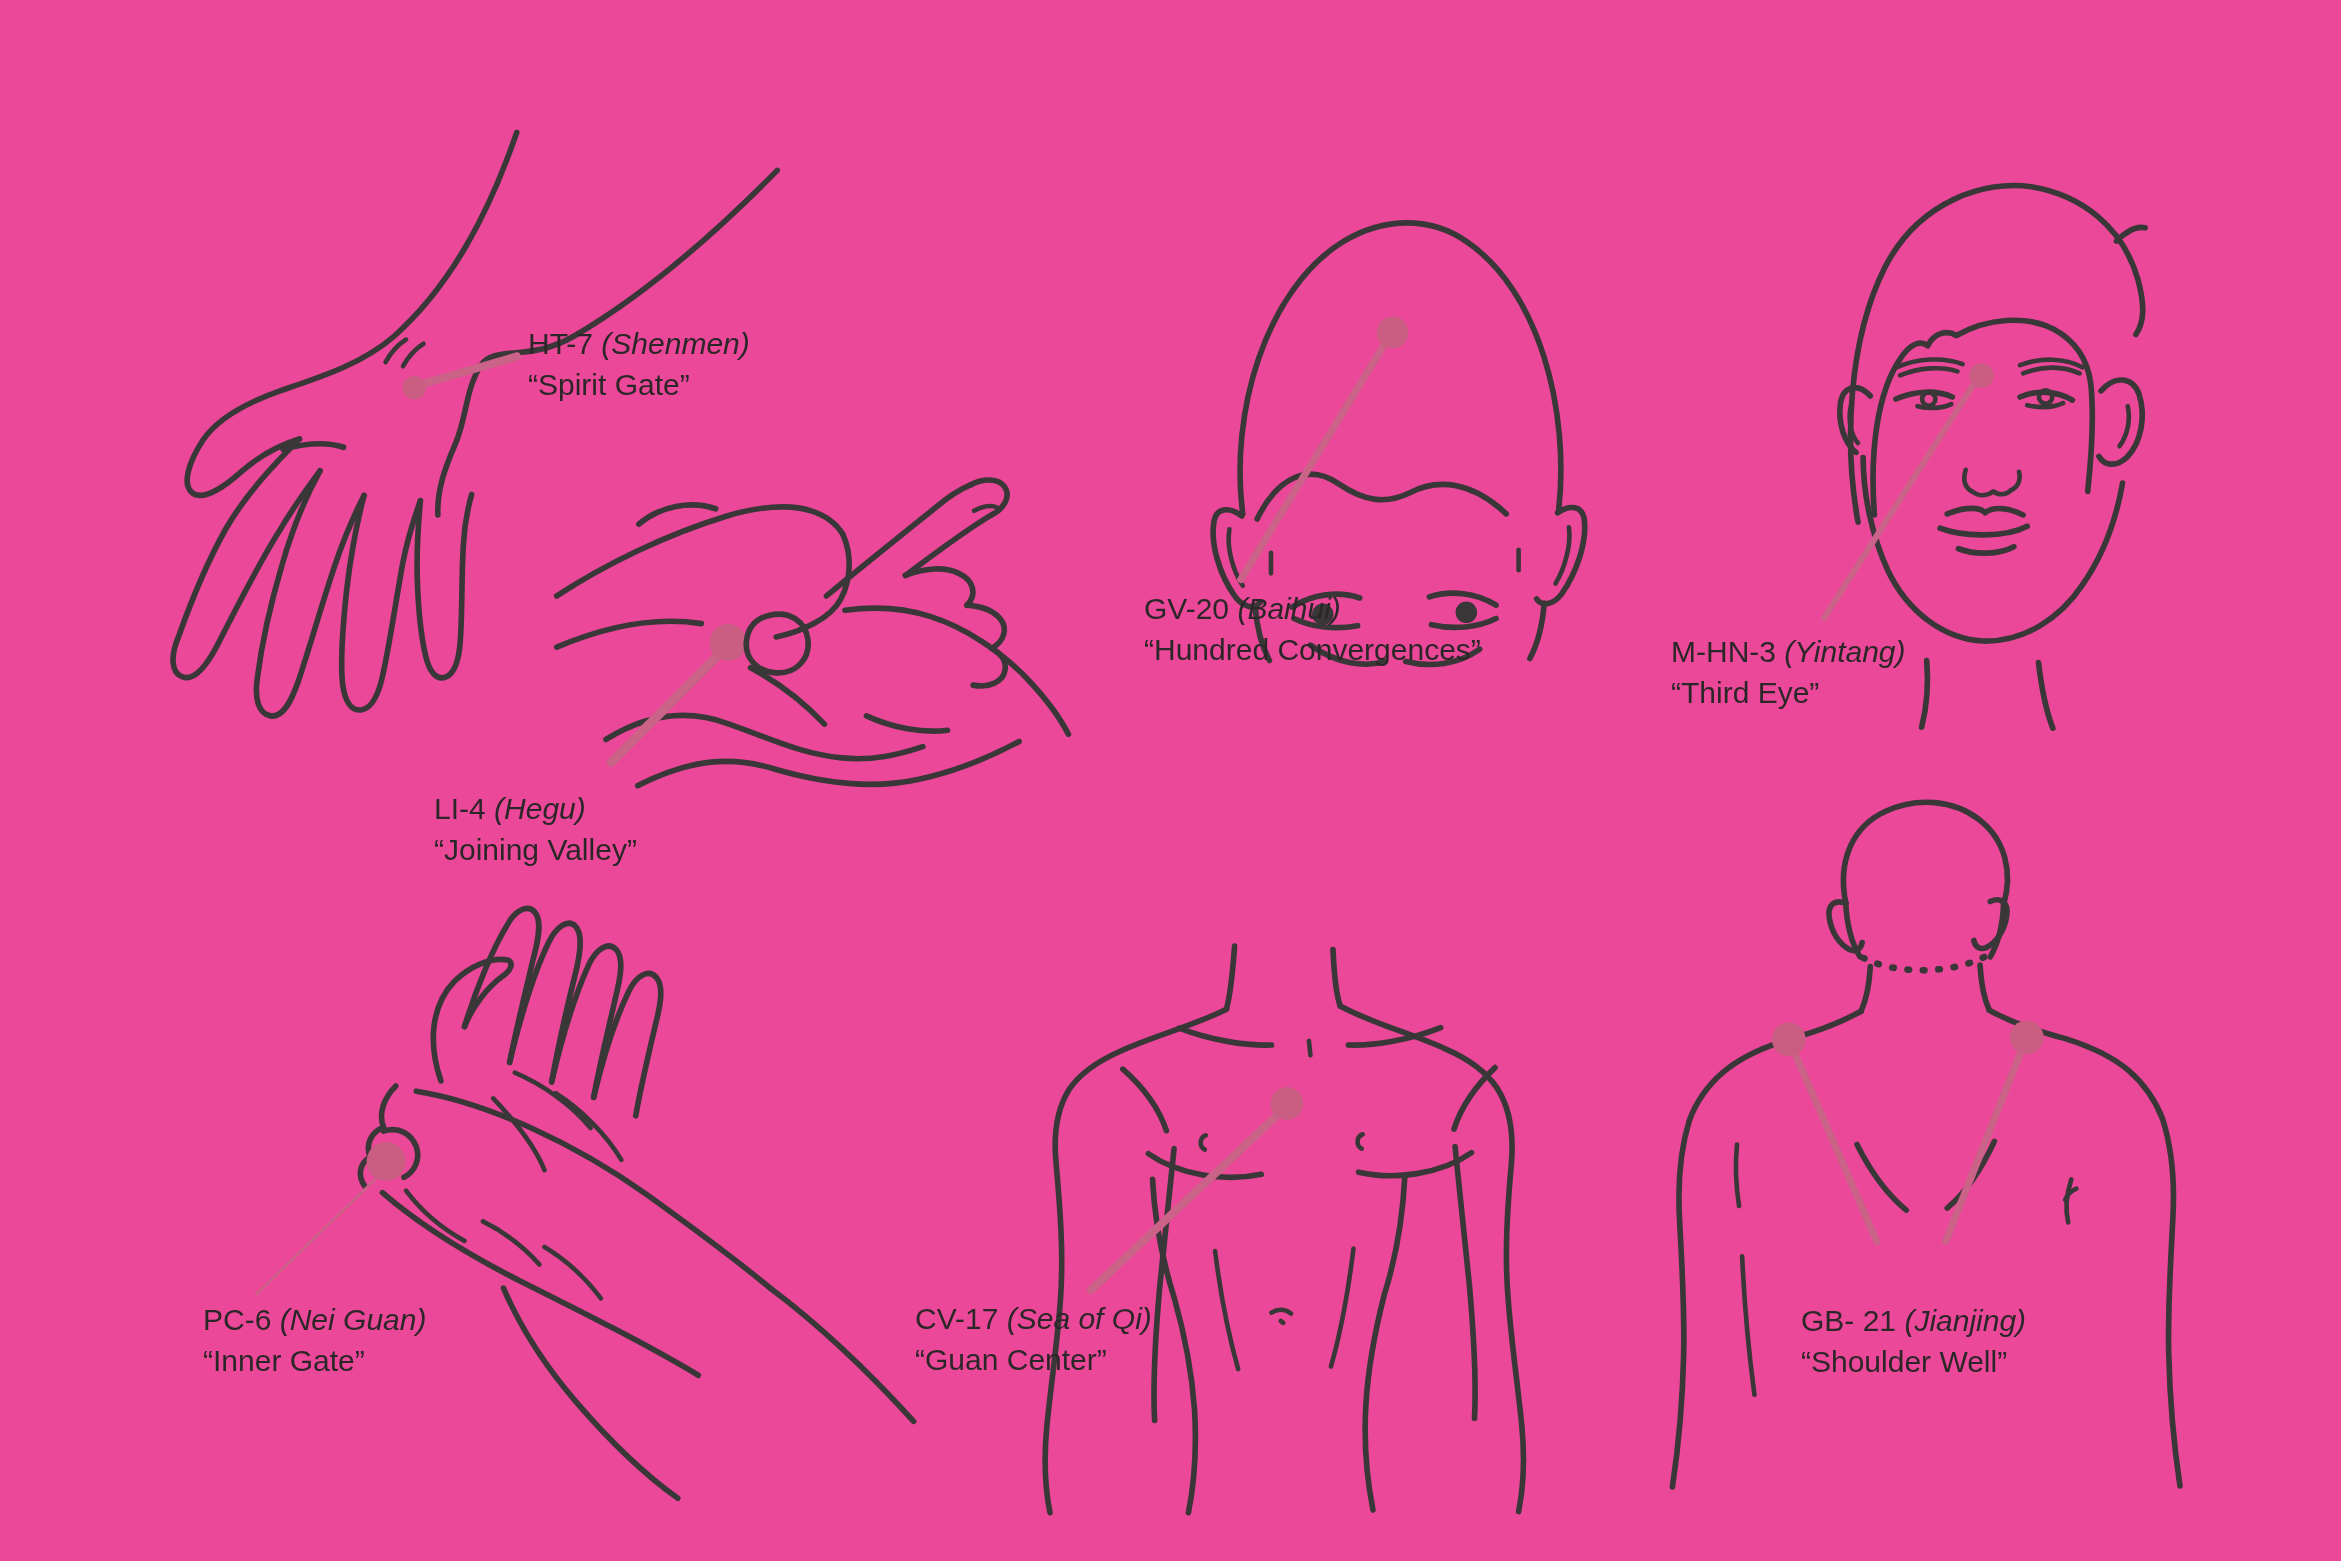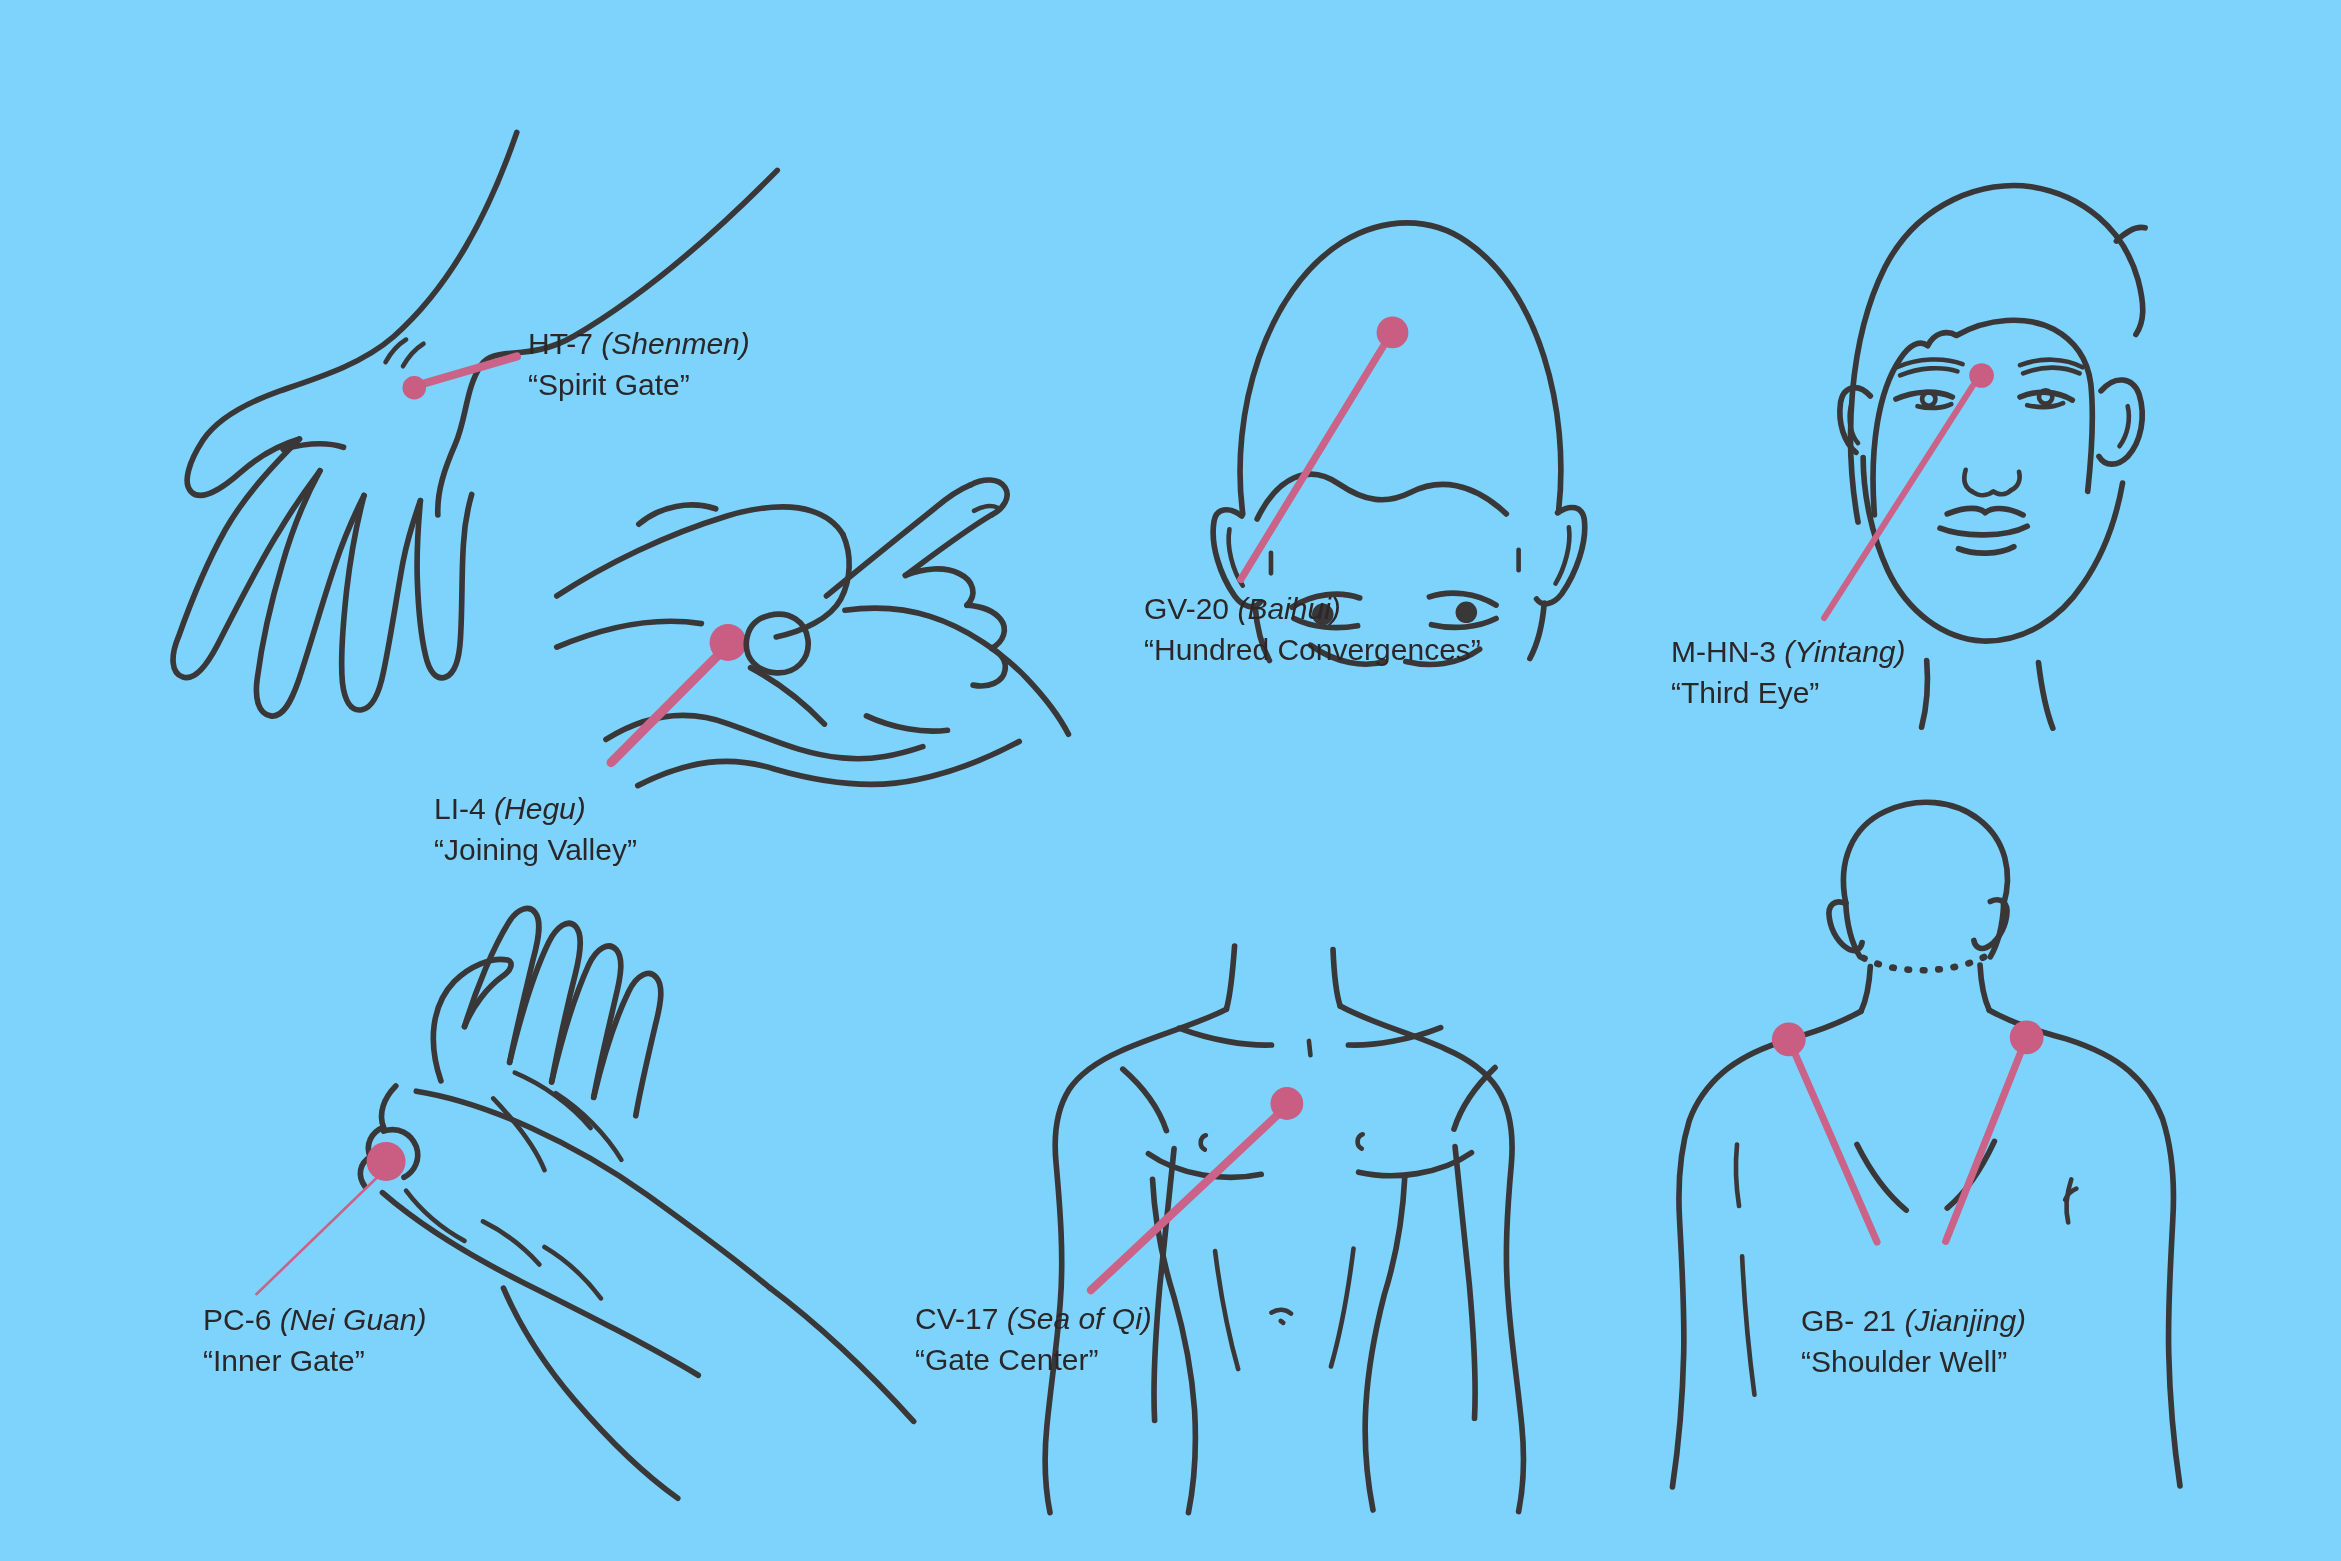--- a/index.html
+++ b/index.html
@@ -2,21 +2,21 @@
 <html style="font-size:8.2px"><head>
 <meta charset="utf-8">
 <style>
   html,body{margin:0;padding:0;}
   body{
     width:2342px;height:1562px;overflow:hidden;
     font-family:"Liberation Sans",sans-serif;
   }
   #canvas{
     position:relative;width:2342px;height:1562px;
-    background:#7dd3fc;
+    background:#ec4899;
   }
   #lineart{position:absolute;left:0;top:0;}
   .art{fill:none;stroke:#3a3738;stroke-width:11;stroke-linecap:round;stroke-linejoin:round;}
   .art-thin{fill:none;stroke:#3a3738;stroke-width:9;stroke-linecap:round;stroke-linejoin:round;}
   .fillmark{fill:#3a3738;stroke:none;}
   .stubble{fill:none;stroke:#3a3738;stroke-width:13;stroke-linecap:round;stroke-dasharray:3 27;}
   .pt-label{
     position:absolute;
     font-size:30px;line-height:41px;
     color:#2b2728;white-space:nowrap;
@@ -220,21 +220,21 @@
     <div class="l2">“Third Eye”</div>
   </div>
 
   <div class="pt-label" style="left: 203px; top: 1299px;">
     <div class="l1"><span>PC-6</span> <i>(Nei Guan)</i></div>
     <div class="l2">“Inner Gate”</div>
   </div>
 
   <div class="pt-label" style="left: 885px; top: 1298px; margin-left: 30px;">
     <div class="l1"><span>CV-17</span> <i>(Sea of Qi)</i></div>
-    <div class="l2">“Gate Center”</div>
+    <div class="l2">“Guan Center”</div>
   </div>
 
   <div class="pt-label" style="left: 1801px; top: 1300px;">
     <div class="l1"><span>GB- 21</span> <i>(Jianjing)</i></div>
     <div class="l2">“Shoulder Well”</div>
   </div>
 
 </div>
 
 

